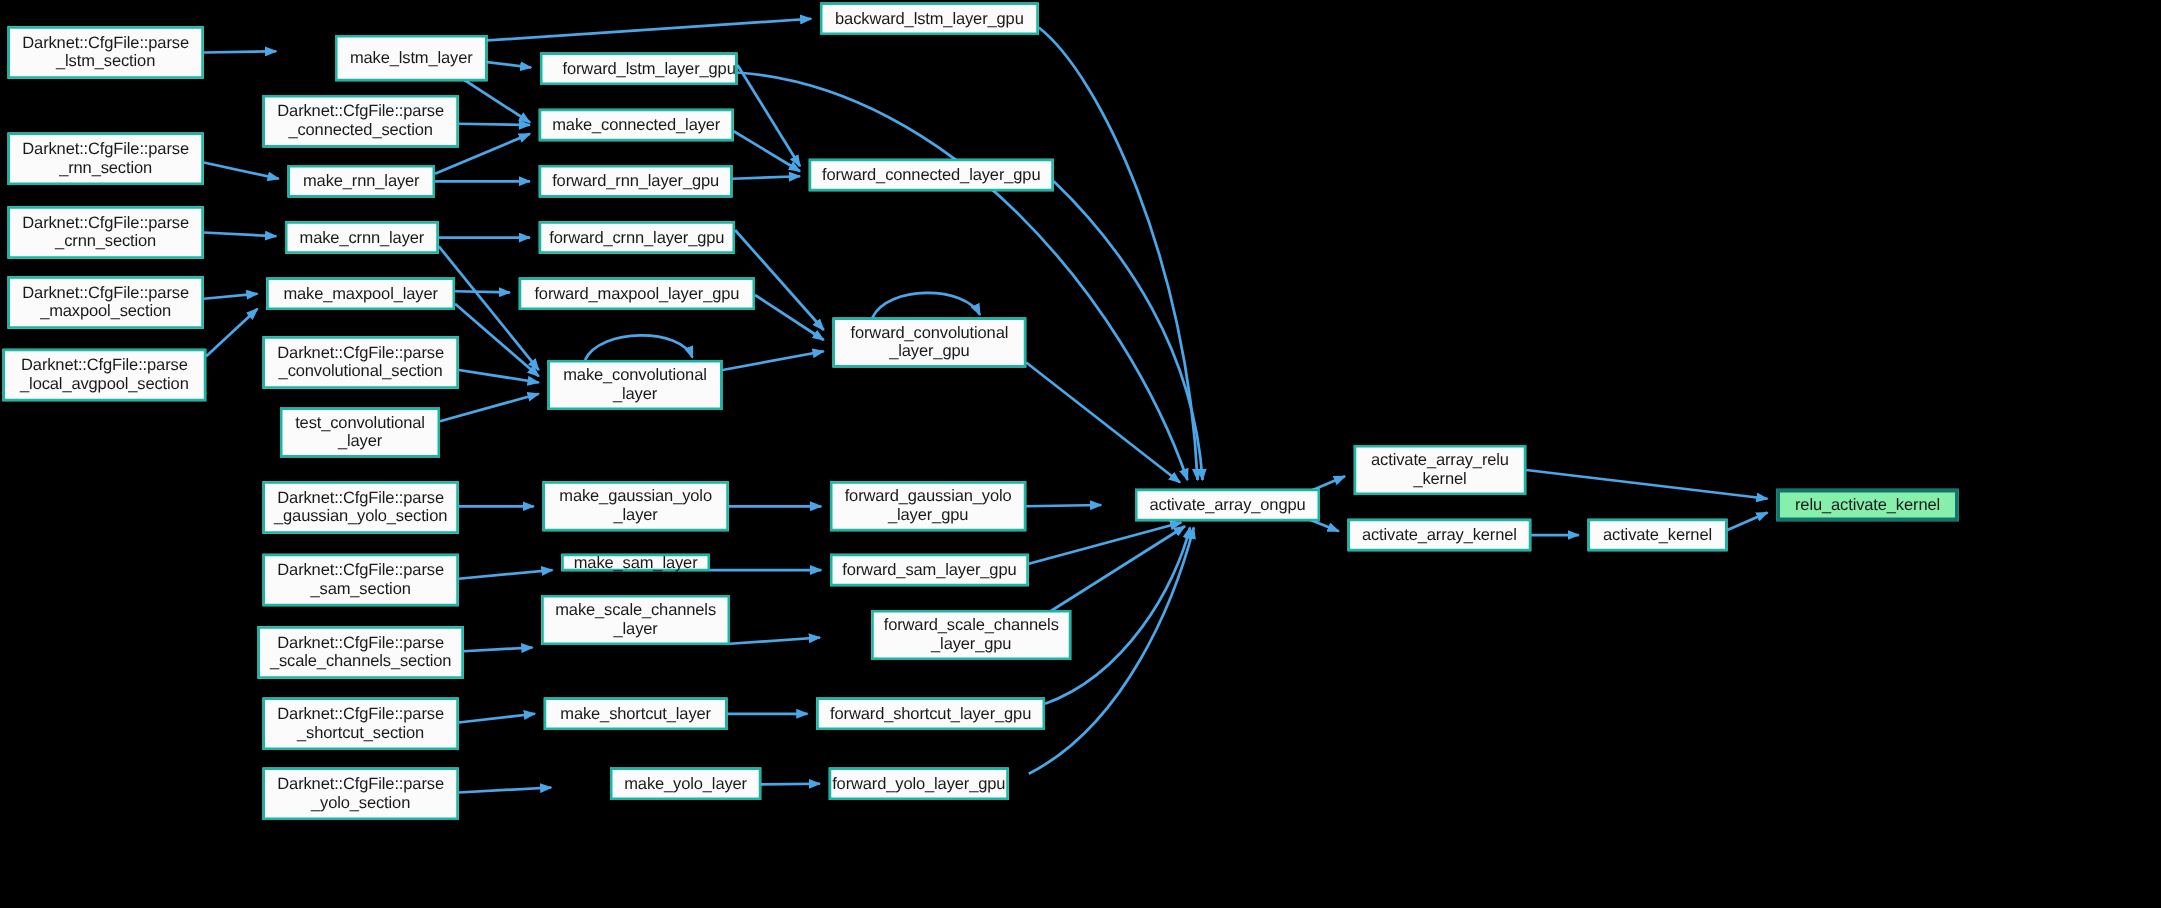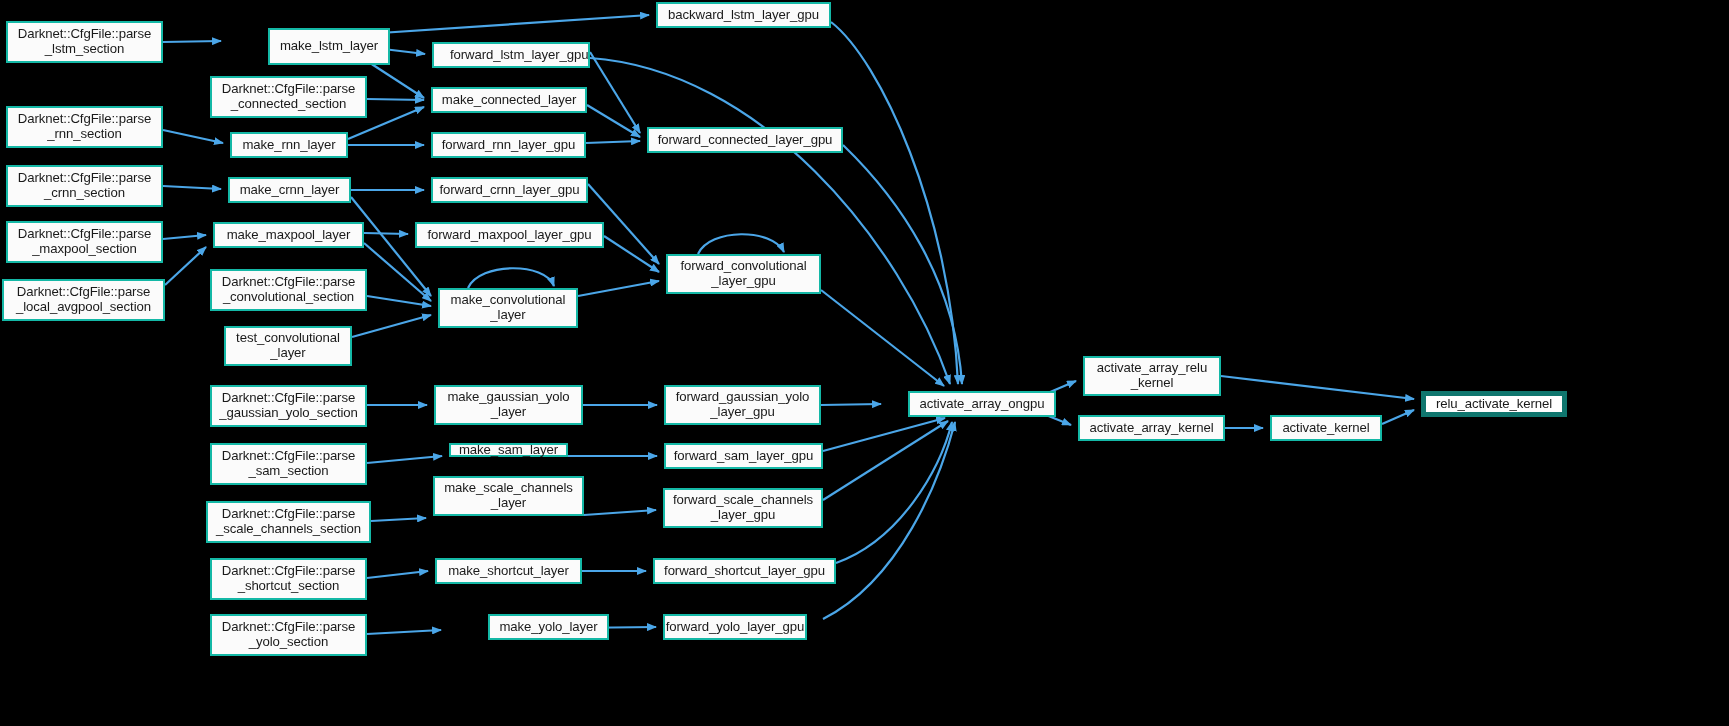--- a/index.html
+++ b/index.html
@@ -33,22 +33,22 @@
     line-height: 14.6px;
     display: flex;
     align-items: center;
     justify-content: center;
     text-align: center;
     white-space: pre-line;
     letter-spacing: -0.1px;
     z-index: 5;
   }
   .node.highlight {
-    background: #ffffff;
-    border: 5px solid #0f766e;
+    background: #86efac;
+    border: 3px solid #0f766e;
   }
   .node span { display: block; width: 100%; }
 </style>
 </head>
 <body>
 
 <div id="canvas">
 
   <svg id="edges" viewBox="0 0 1729 726">
     <defs>
@@ -154,21 +154,21 @@
       <div class="node" style="left: 1078px; top: 415px; width: 147px; height: 26px;"><span>activate_array_kernel</span></div>
       <div class="node" style="left: 1270px; top: 415px; width: 112px; height: 26px;"><span>activate_kernel</span></div>
       <div class="node" style="left: 210px; top: 443px; width: 157px; height: 42px;"><span>Darknet::CfgFile::parse
 _sam_section</span></div>
       <div class="node" style="left: 449px; top: 443px; width: 119px; height: 14px;"><span>make_sam_layer</span></div>
       <div class="node" style="left: 664px; top: 443px; width: 159px; height: 26px;"><span>forward_sam_layer_gpu</span></div>
       <div class="node" style="left: 206px; top: 501px; width: 165px; height: 42px;"><span>Darknet::CfgFile::parse
 _scale_channels_section</span></div>
       <div class="node" style="left: 433px; top: 476px; width: 151px; height: 40px;"><span>make_scale_channels
 _layer</span></div>
-      <div class="node" style="left: 663px; top: 488px; width: 160px; height: 40px;"><span>forward_scale_channels
+      <div class="node" style="left: 697px; top: 488px; width: 160px; height: 40px;"><span>forward_scale_channels
 _layer_gpu</span></div>
       <div class="node" style="left: 210px; top: 558px; width: 157px; height: 42px;"><span>Darknet::CfgFile::parse
 _shortcut_section</span></div>
       <div class="node" style="left: 435px; top: 558px; width: 147px; height: 26px;"><span>make_shortcut_layer</span></div>
       <div class="node" style="left: 653px; top: 558px; width: 183px; height: 26px;"><span>forward_shortcut_layer_gpu</span></div>
       <div class="node" style="left: 210px; top: 614px; width: 157px; height: 42px;"><span>Darknet::CfgFile::parse
 _yolo_section</span></div>
       <div class="node" style="left: 448px; top: 614px; width: 121px; height: 26px; margin-left: 40px;"><span>make_yolo_layer</span></div>
       <div class="node" style="left: 663px; top: 614px; width: 144px; height: 26px;"><span>forward_yolo_layer_gpu</span></div>
     </div>

